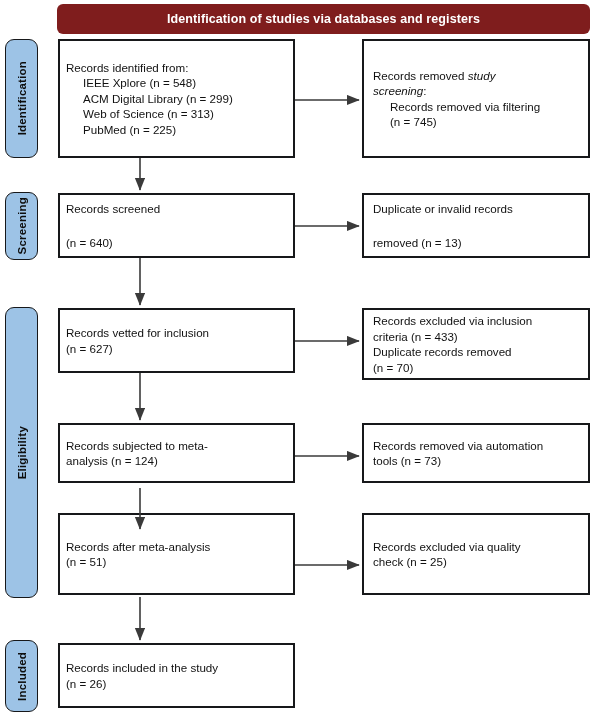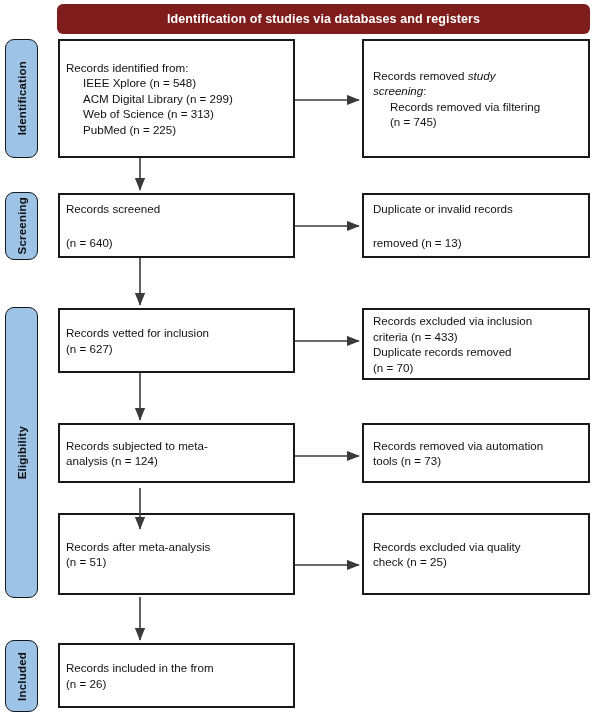--- a/index.html
+++ b/index.html
@@ -184,21 +184,21 @@
     <div class="line">Records after meta-analysis</div>
     <div class="line">(n = 51)</div>
   </div>
 
   <div class="box col-right row5">
     <div class="line">Records excluded via quality</div>
     <div class="line">check (n = 25)</div>
   </div>
 
   <div class="box col-left row6">
-    <div class="line">Records included in the from</div>
+    <div class="line">Records included in the study</div>
     <div class="line">(n = 26)</div>
   </div>
 
   <svg id="arrows" width="600" height="726" viewBox="0 0 600 726" xmlns="http://www.w3.org/2000/svg">
     <defs>
       <marker id="ah" markerWidth="9" markerHeight="9" refX="7.5" refY="3.2" orient="auto" markerUnits="strokeWidth">
         <path d="M0,0 L8,3.2 L0,6.4 z" fill="#3a3a3a"></path>
       </marker>
     </defs>
     <g stroke="#3a3a3a" stroke-width="1.6" fill="none" marker-end="url(#ah)">

